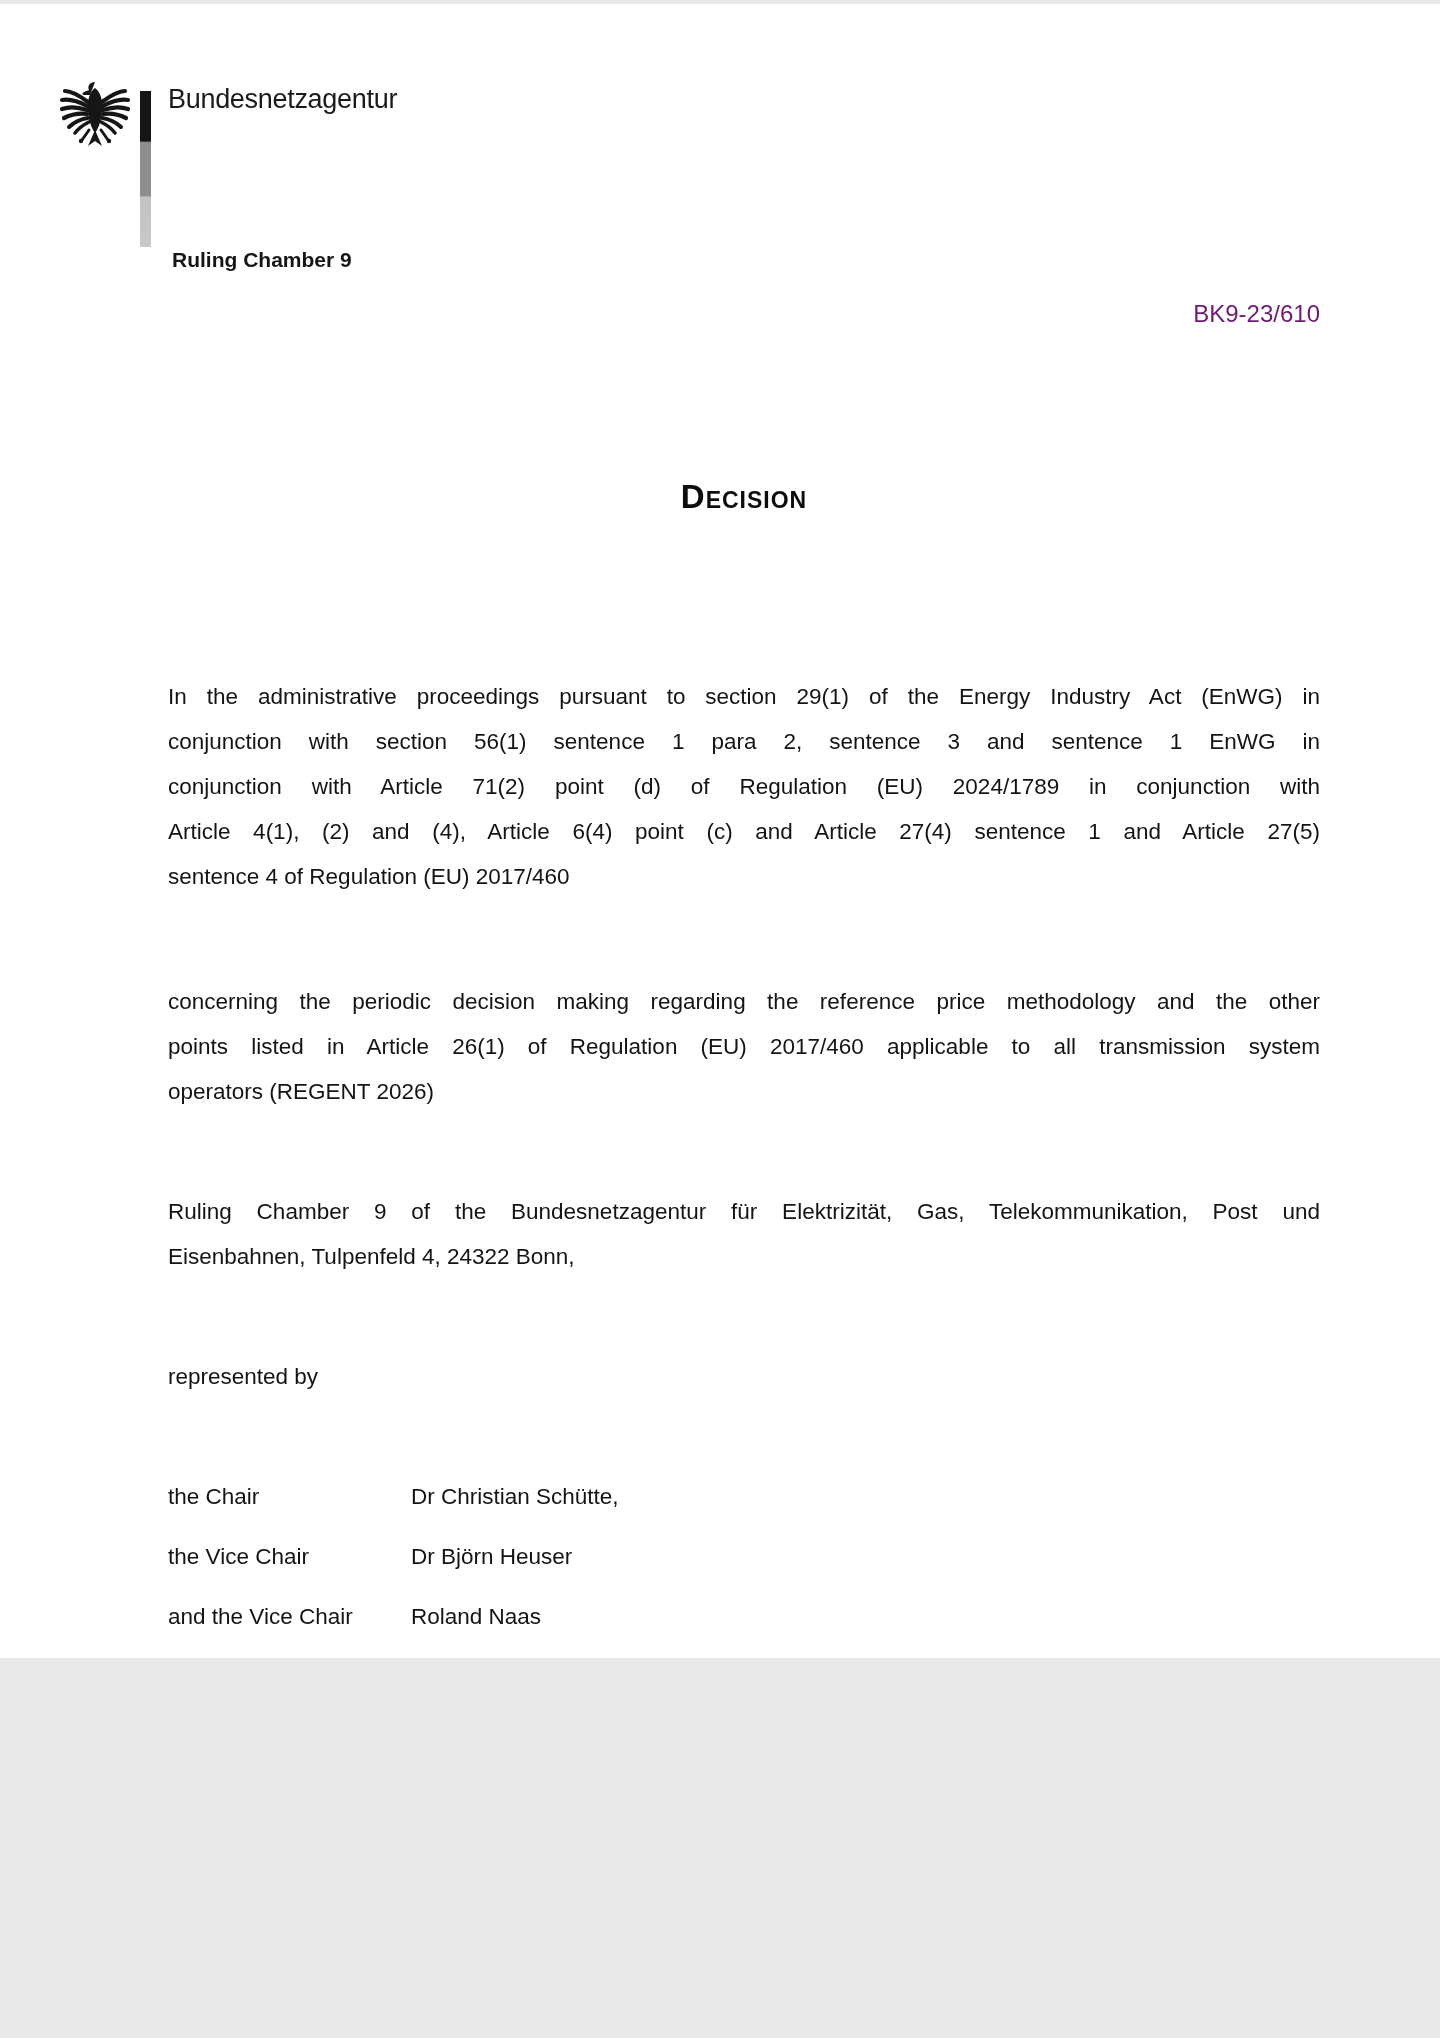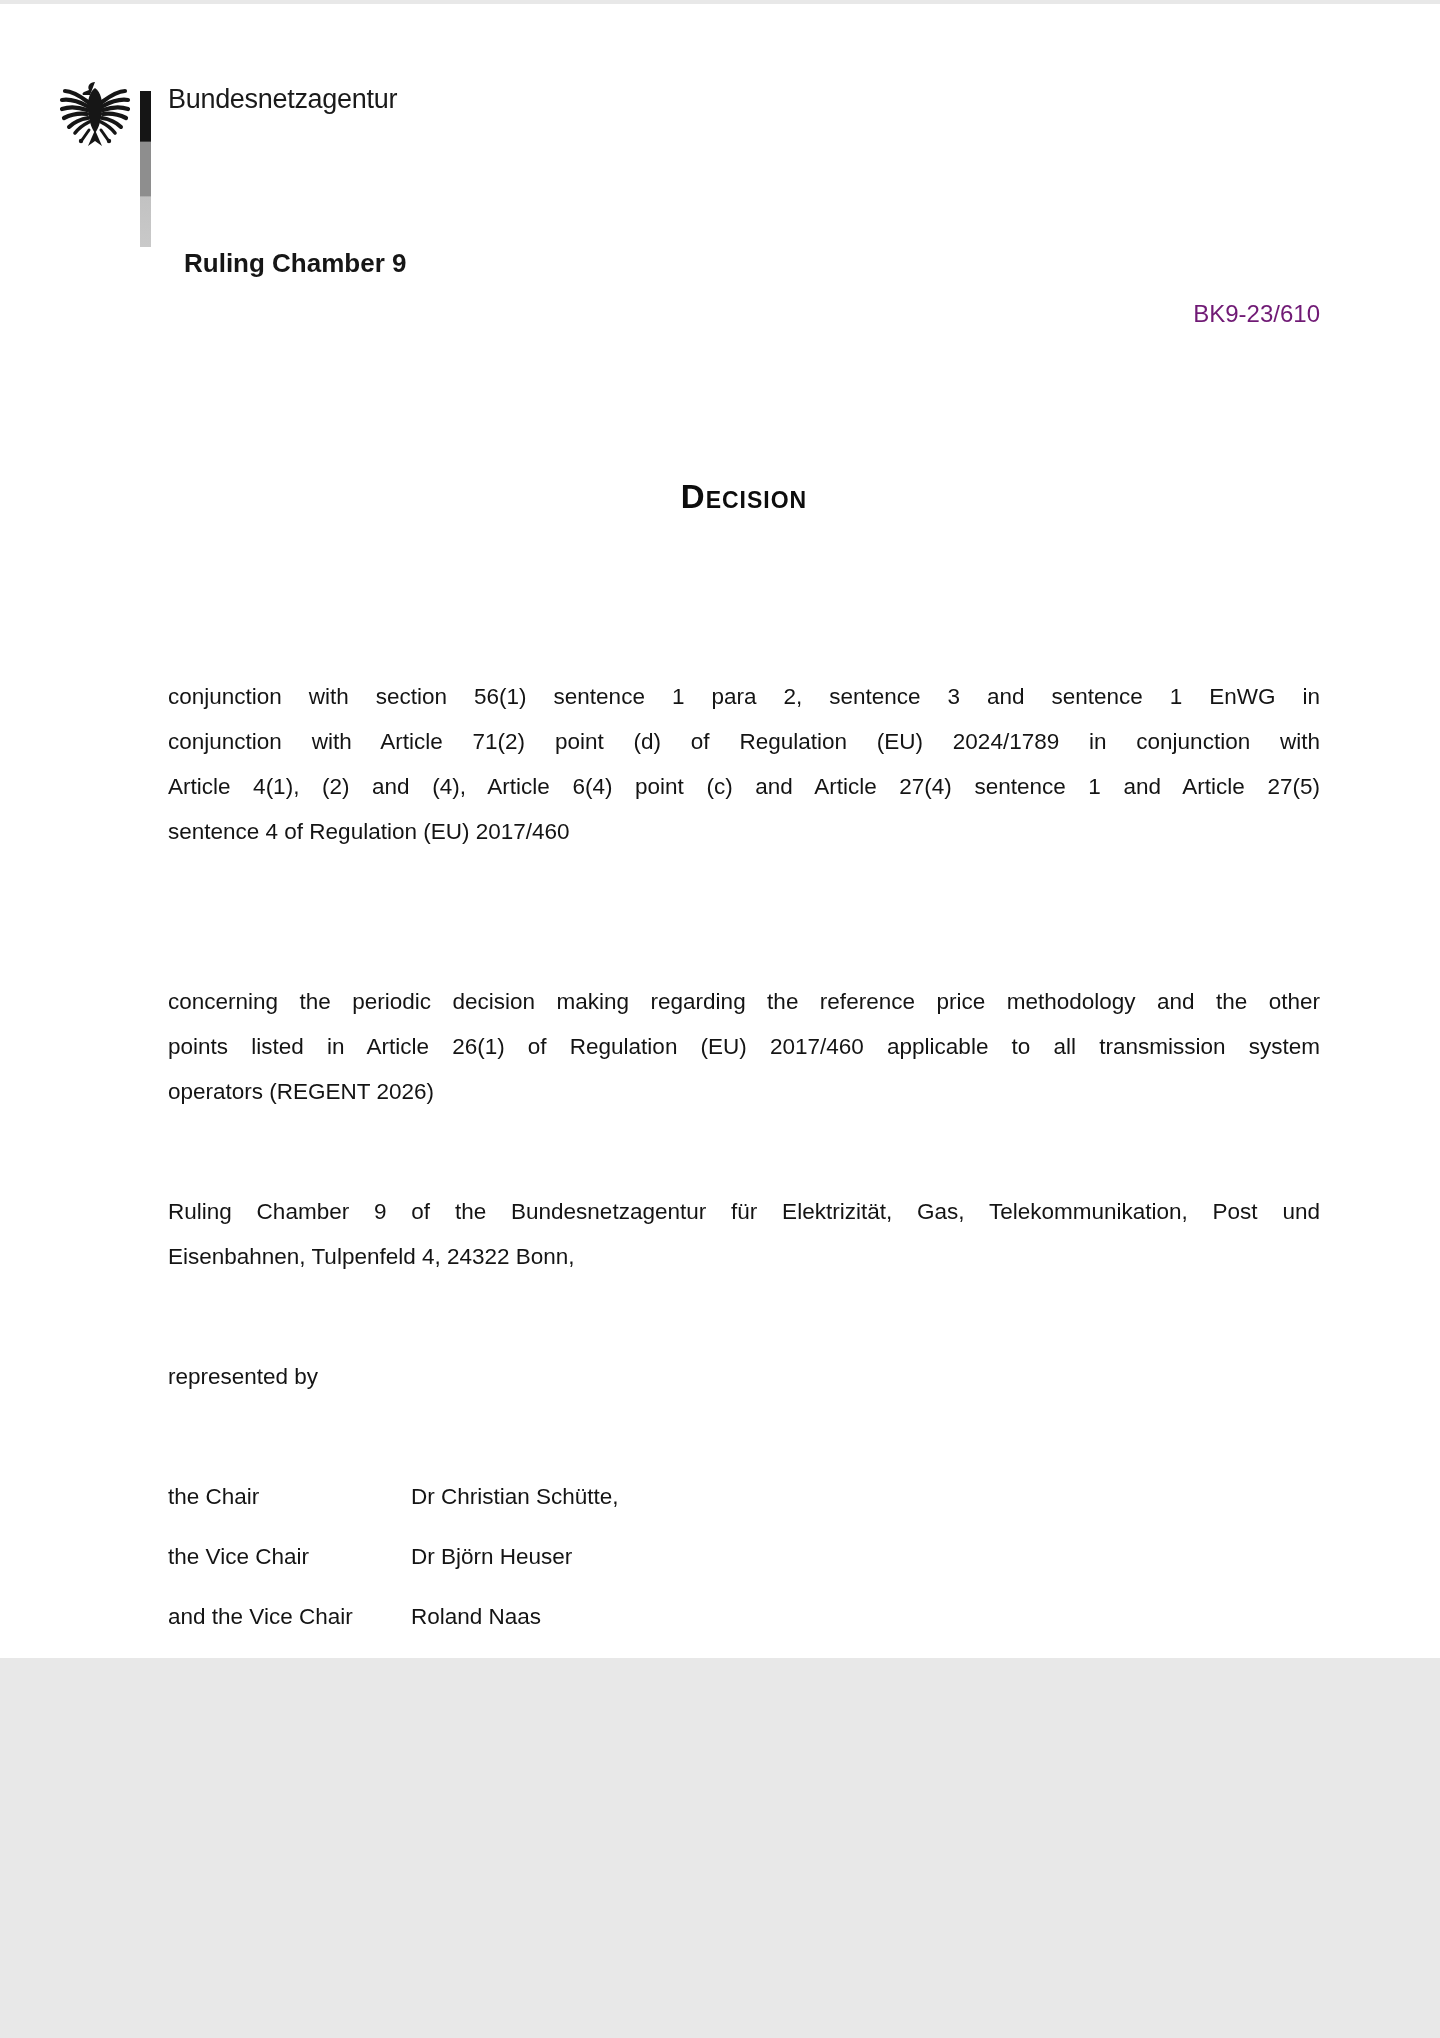--- a/index.html
+++ b/index.html
@@ -43,23 +43,23 @@
     position: absolute;
     left: 168px;
     top: 80px;
     font-size: 27px;
     letter-spacing: -0.3px;
     color: #1a1a1a;
     white-space: nowrap;
   }
   .chamber {
     position: absolute;
-    left: 184px;
+    left: 172px;
     top: 244px;
-    font-size: 26px;
+    font-size: 21px;
     font-weight: bold;
     color: #161616;
     white-space: nowrap;
   }
   .ref-number {
     position: absolute;
     left: 168px;
     top: 296px;
     width: 1152px;
     text-align: right;
@@ -158,20 +158,21 @@
 
   <div class="logo-text">Bundesnetzagentur</div>
 
   <div class="chamber">Ruling Chamber 9</div>
 
   <div class="ref-number">BK9-23/610</div>
 
   <div class="doc-title">Decision</div>
 
   <div class="bodytext para-1">
+      <div class="jline">In the administrative proceedings pursuant to section 29(1) of the Energy Industry Act (EnWG) in</div>
       <div class="jline">conjunction with section 56(1) sentence 1 para 2, sentence 3 and sentence 1 EnWG in</div>
       <div class="jline">conjunction with Article 71(2) point (d) of Regulation (EU) 2024/1789 in conjunction with</div>
       <div class="jline">Article 4(1), (2) and (4), Article 6(4) point (c) and Article 27(4) sentence 1 and Article 27(5)</div>
       <div class="jline last">sentence 4 of Regulation (EU) 2017/460</div>
     </div>
 
   <div class="bodytext para-2">
       <div class="jline">concerning the periodic decision making regarding the reference price methodology and the other</div>
       <div class="jline">points listed in Article 26(1) of Regulation (EU) 2017/460 applicable to all transmission system</div>
       <div class="jline last">operators (REGENT 2026)</div>

